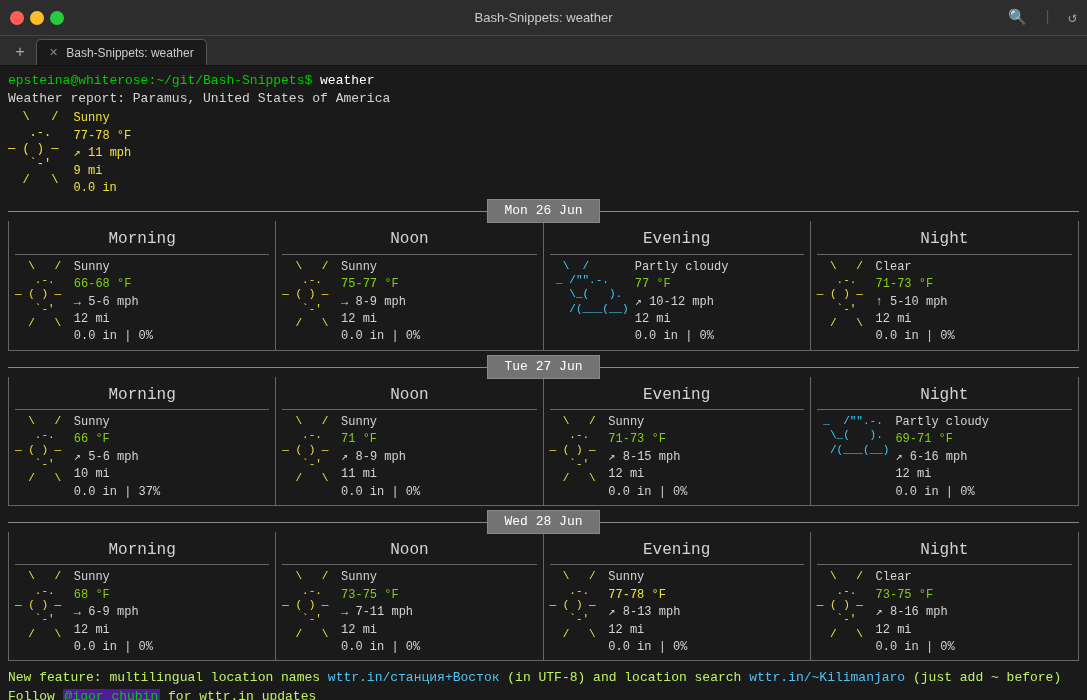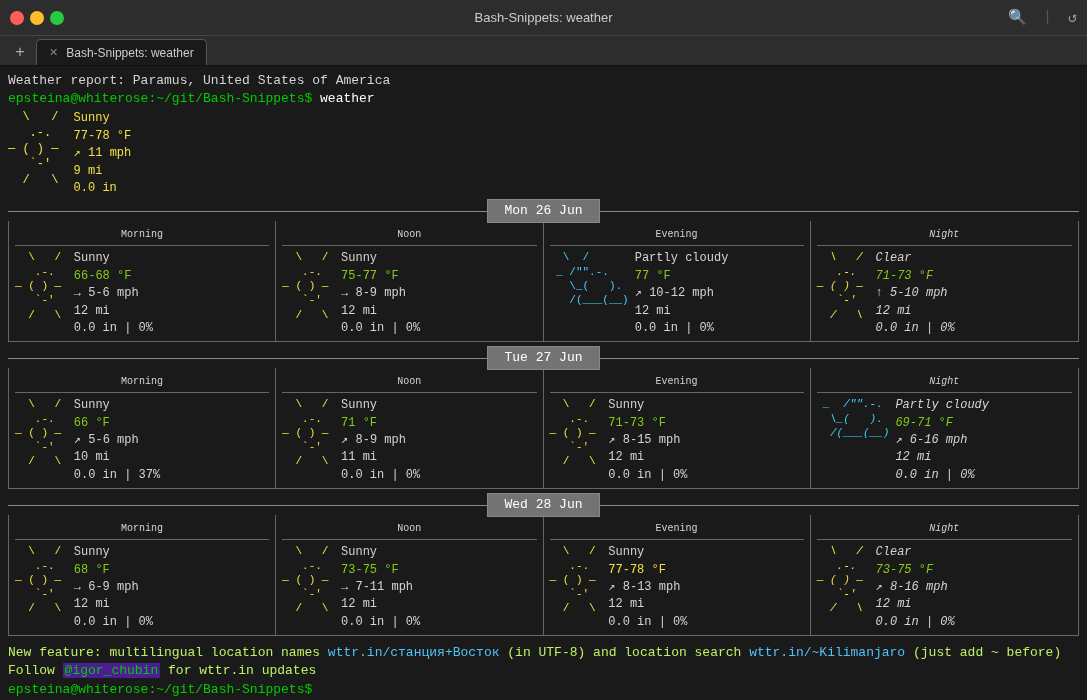--- a/index.html
+++ b/index.html
@@ -144,28 +144,28 @@
     .weather-grid {
       display: grid;
       grid-template-columns: 1fr 1fr 1fr 1fr;
       border: 1px solid #666;
       border-top: none;
     }
     .weather-col {
       border-right: 1px solid #666;
       padding: 4px 6px;
     }
-    .weather-col:last-child { border-right: none; font-style: italic; }
+    .weather-col:last-child { border-right: none; }
     .col-header {
       color: #d4d4d4;
       text-align: center;
       padding: 3px 0;
       border-bottom: 1px solid #666;
       margin-bottom: 4px;
-      font-size: 10px;
+      font-size: 16px;
     }
     .weather-body {
       display: flex;
       gap: 6px;
     }
     .weather-icon {
       color: #f0e040;
       white-space: pre;
       font-size: 11px;
       line-height: 1.3;
@@ -209,24 +209,24 @@
   <div class="tab-new">+</div>
   <div class="tab">
     <span class="tab-close">✕</span>
     <span>Bash-Snippets: weather</span>
   </div>
 </div>
 
 <div class="terminal">
 
   <div>
+    <span class="prompt">epsteina@whiterose:~/git/Bash-Snippets$</span><span class="prompt-cmd"> weather</span>
+  </div>
+  <div>
     <span>Weather report: Paramus, United States of America</span>
-  </div>
-  <div>
-    <span class="prompt">epsteina@whiterose:~/git/Bash-Snippets$</span><span class="prompt-cmd"> weather</span>
   </div>
 
   <div style="display:flex; gap:8px; margin: 2px 0 4px 0;">
     <div style="color:#f0e040; white-space:pre; font-size:12px; line-height:1.3;">  \   /
    .-.  
 ― ( ) ―
    `-'  
   /   \ </div>
     <div style="font-size:12px; line-height:1.45; color:#f0e040;">
       <div>Sunny</div>

